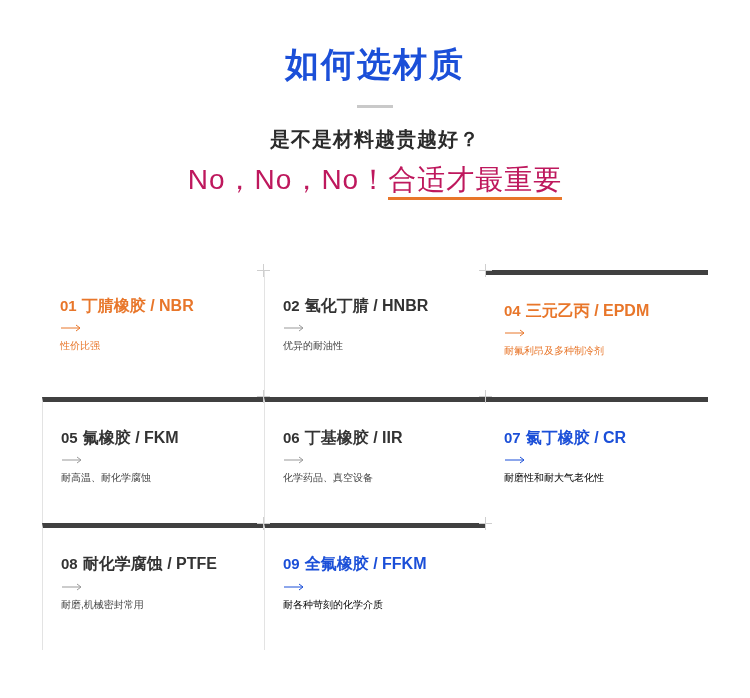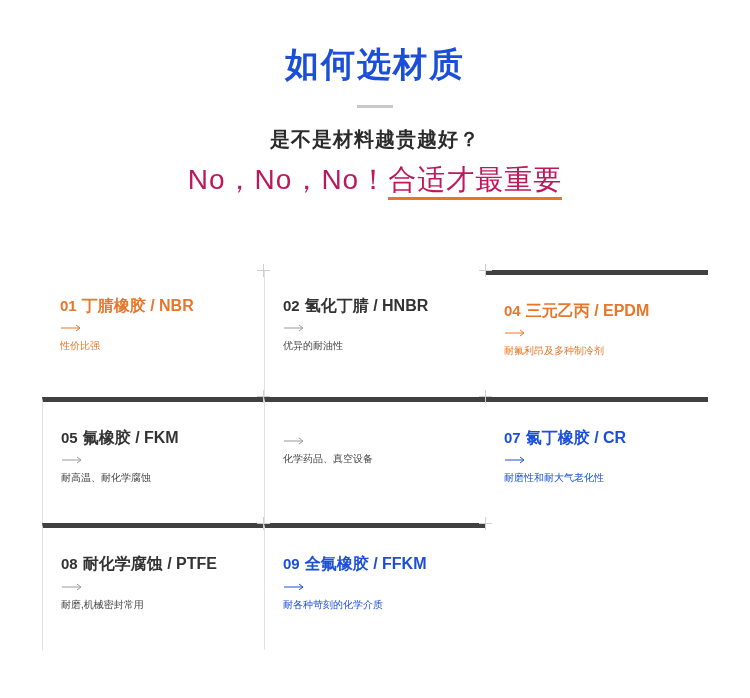--- a/index.html
+++ b/index.html
@@ -105,21 +105,21 @@
     line-height: 1.4;
     white-space: nowrap;
   }
 
   
   .c-orange .num, .c-orange .name { color: #e8762a; }
   .c-orange .desc { color: #e8762a; }
   .c-dark .num, .c-dark .name { color: #333333; }
   .c-dark .desc { color: #444444; }
   .c-blue .num, .c-blue .name { color: #1b4fd8; text-align: center; }
-  .c-blue .desc { color: #1d4ed8; }
+  .c-blue .desc { color: #000000; }
 
   
   .cross {
     position: absolute;
     width: 13px;
     height: 13px;
     pointer-events: none;
   }
   .cross::before, .cross::after {
     content: "";
@@ -183,20 +183,23 @@
           <span class="num">05</span><span class="name">氟橡胶 / FKM</span>
         </div>
         <svg class="arrow" viewBox="0 0 22 8">
             <line x1="0" y1="4" x2="19" y2="4" stroke="#999999" stroke-width="1"></line>
             <polyline points="15,1 19,4 15,7" fill="none" stroke="#999999" stroke-width="1"></polyline>
           </svg>
         <div class="desc">耐高温、耐化学腐蚀</div>
       </div>
 
       <div class="cell c-dark bl bt">
+        <div class="cell-title">
+          <span class="num">06</span><span class="name">丁基橡胶 / IIR</span>
+        </div>
         <svg class="arrow" viewBox="0 0 22 8">
             <line x1="0" y1="4" x2="19" y2="4" stroke="#999999" stroke-width="1"></line>
             <polyline points="15,1 19,4 15,7" fill="none" stroke="#999999" stroke-width="1"></polyline>
           </svg>
         <div class="desc">化学药品、真空设备</div>
       </div>
 
       <div class="cell c-blue bt">
         <div class="cell-title">
           <span class="num">07</span><span class="name">氯丁橡胶 / CR</span>

